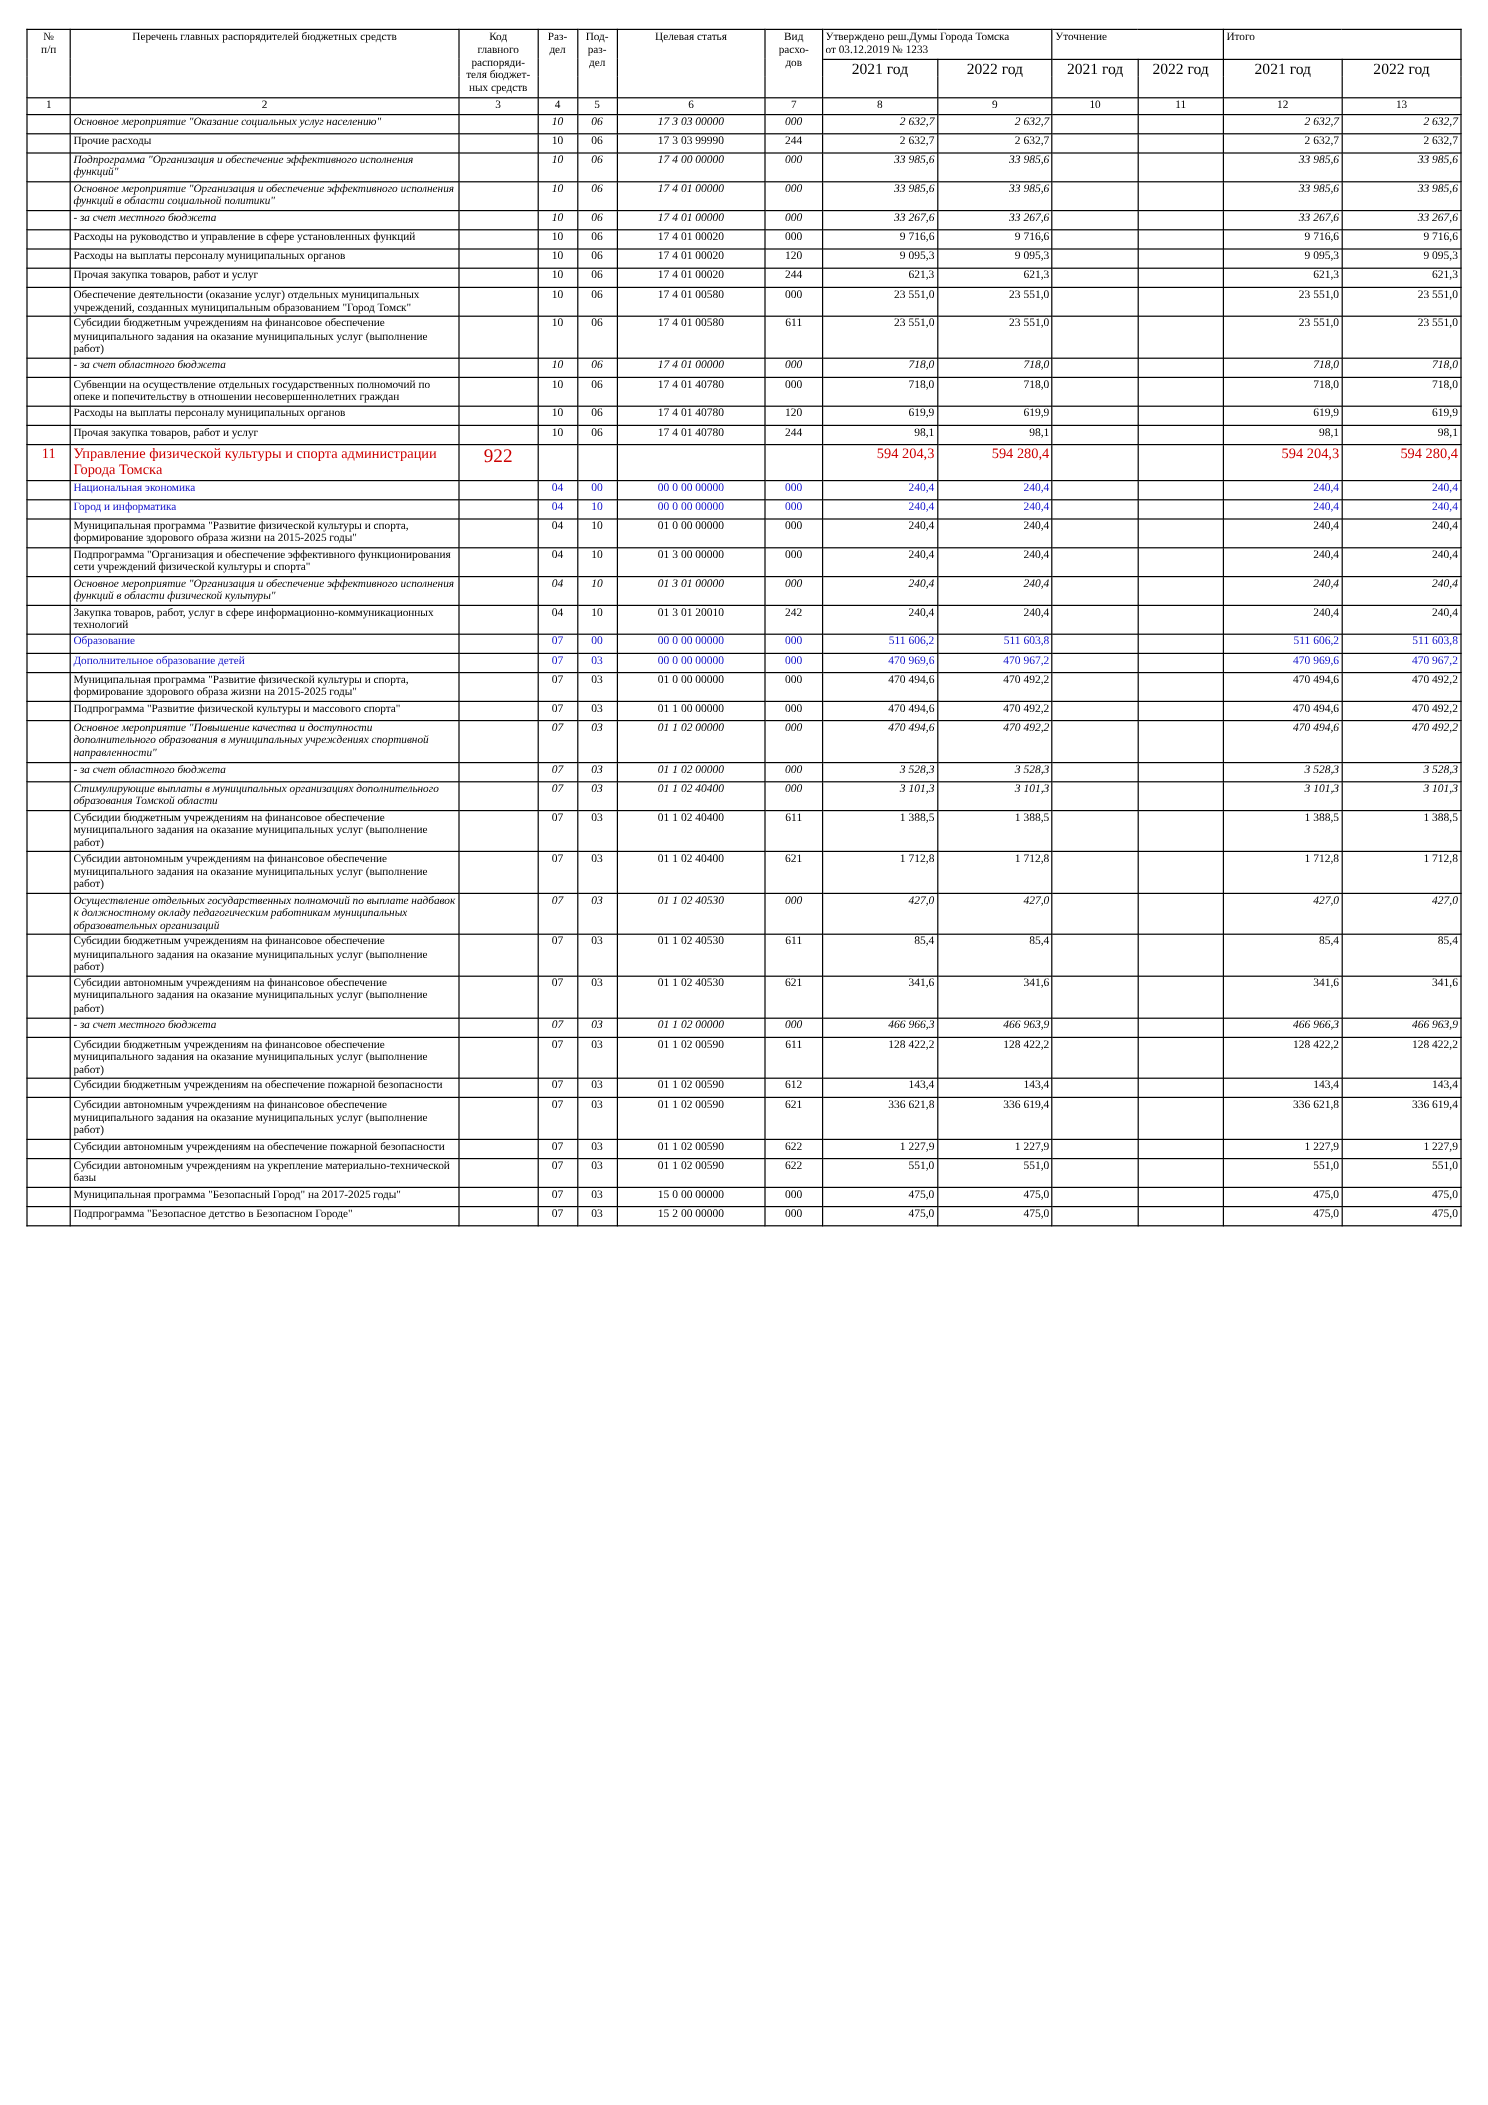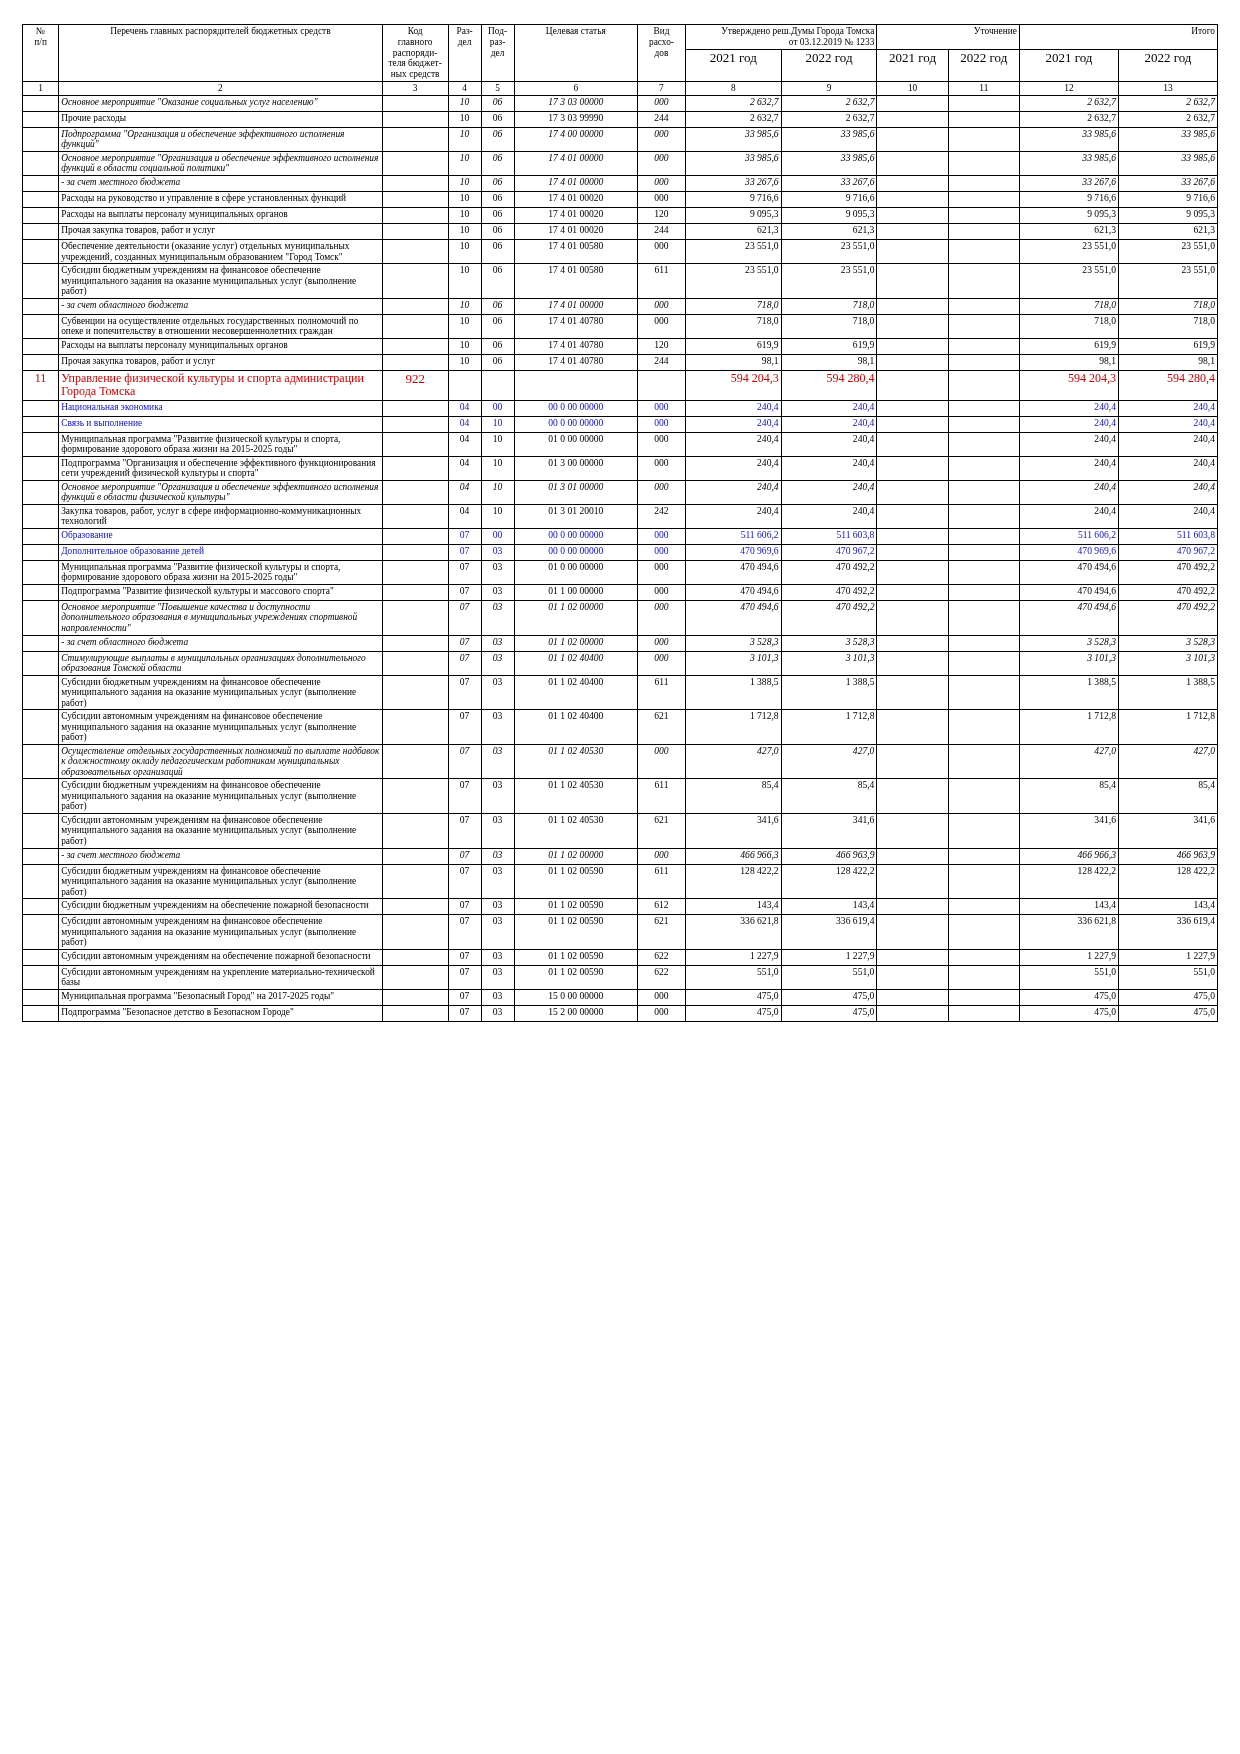--- a/index.html
+++ b/index.html
@@ -48,21 +48,21 @@
   col.c-i21    { width: 93px; }
   col.c-i22    { width: 93px; }
 
   thead td {
     text-align: center;
     vertical-align: middle;
     font-size: 9.4px;
     line-height: 1.15;
   }
   .hdr-group {
-    text-align: right;
+    text-align: left;
     vertical-align: middle;
     font-size: 9.4px;
   }
   .colnum td {
     text-align: center;
     font-size: 9.4px;
     padding: 0 2px;
   }
   
   .c  { text-align: center; }
@@ -366,21 +366,21 @@
           <td class="v r">98,1</td>
           <td class="v r">98,1</td>
           <td class="v r"></td>
           <td class="v r"></td>
           <td class="v r">98,1</td>
           <td class="v r">98,1</td>
         </tr>
         <tr class="hrow">
           <td class="c bd red big" style="font-size: 12px;">11</td>
           <td class="nm l bd red" style="font-size: 12px;">Управление физической культуры и спорта администрации Города Томска</td>
-          <td class="c bd red" style="font-size: 13px;">922</td>
+          <td class="c bd red" style="font-size: 16px;">922</td>
           <td class="c bd red"></td>
           <td class="c bd red"></td>
           <td class="c bd red"></td>
           <td class="c bd red"></td>
           <td class="v r bd red" style="font-size: 12px;">594 204,3</td>
           <td class="v r bd red" style="font-size: 12px;">594 280,4</td>
           <td class="v r bd red" style="font-size: 12px;"></td>
           <td class="v r bd red" style="font-size: 12px;"></td>
           <td class="v r bd red" style="font-size: 12px;">594 204,3</td>
           <td class="v r bd red" style="font-size: 12px;">594 280,4</td>
@@ -395,21 +395,21 @@
           <td class="c bd blue">000</td>
           <td class="v r bd blue">240,4</td>
           <td class="v r bd blue">240,4</td>
           <td class="v r bd blue"></td>
           <td class="v r bd blue"></td>
           <td class="v r bd blue">240,4</td>
           <td class="v r bd blue">240,4</td>
         </tr>
         <tr class="hrow">
           <td class="c bd blue"></td>
-          <td class="nm l bd blue">Связь и выполнение</td>
+          <td class="nm l bd blue">Город и информатика</td>
           <td class="c bd blue"></td>
           <td class="c bd blue">04</td>
           <td class="c bd blue">10</td>
           <td class="c bd blue">00 0 00 00000</td>
           <td class="c bd blue">000</td>
           <td class="v r bd blue">240,4</td>
           <td class="v r bd blue">240,4</td>
           <td class="v r bd blue"></td>
           <td class="v r bd blue"></td>
           <td class="v r bd blue">240,4</td>

